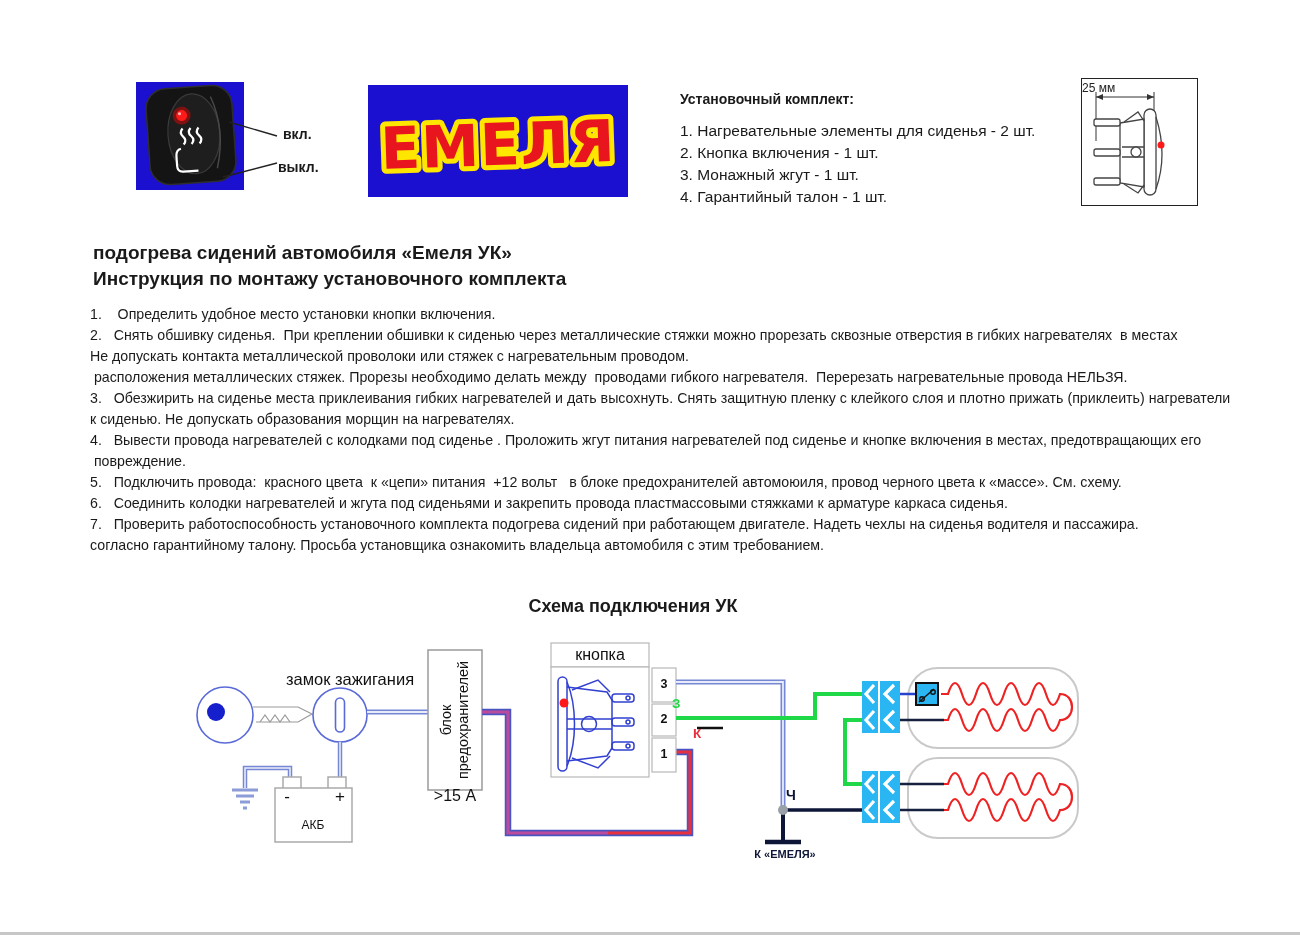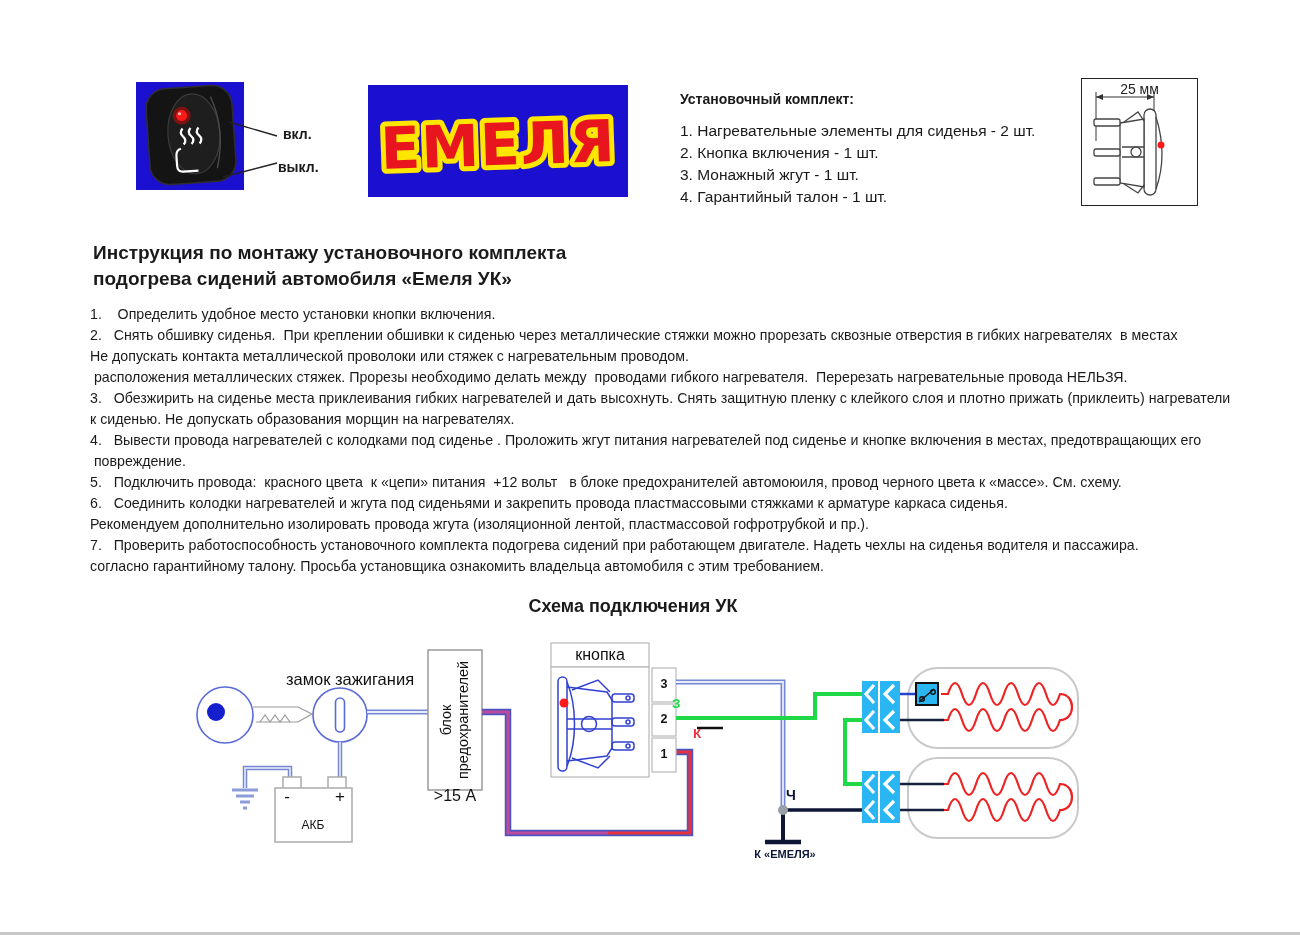--- a/index.html
+++ b/index.html
@@ -10,21 +10,21 @@
 
   
   .switch-photo{left:136px;top:82px;width:108px;height:108px;}
   .callouts{left:215px;top:100px;width:72px;height:92px;}
   .lbl-on{left:283px;top:126px;font-size:14px;font-weight:bold;}
   .lbl-off{left:278px;top:159px;font-size:14px;font-weight:bold;}
   .banner{left:368px;top:85px;width:260px;height:112px;}
   .kit{left:680px;top:88px;width:430px;font-size:15.5px;line-height:22px;}
   .kit-title{font-weight:bold;font-size:14px;margin-bottom:10px;}
   .dim-box{left:1081px;top:78px;width:115px;height:126px;border:1.5px solid #222;background:#fff;}
-  .dim-label{position:absolute;left:0;top:2px;width:100%;text-align:center;font-size:14px;color:#222;}
+  .dim-label{position:absolute;left:0;top:2px;width:100%;font-size:12px;color:#222;}
 
   
   .doc-title{left:93px;top:240px;font-size:19px;font-weight:bold;line-height:26px;}
   .body-text{left:90px;top:304px;width:1140px;font-size:14.2px;line-height:21px;}
   .tline{white-space:pre;}
   .warning{margin-top:8px;}
 
   .schema-title{left:433px;top:596px;width:400px;text-align:center;font-size:18px;font-weight:bold;}
 
   
@@ -112,36 +112,35 @@
         <rect x="12" y="70" width="26" height="7" rx="2"></rect>
         <rect x="12" y="99" width="26" height="7" rx="2"></rect>
         <path d="M42,43 L56,33 L62,42" fill="none"></path>
         <path d="M42,105 L56,114 L62,106" fill="none"></path>
       </g>
       <circle cx="79" cy="66" r="3.5" fill="#ff1a1a"></circle>
     </svg>
   </div>
 
   <div class="abs doc-title">
+    <div>подогрева сидений автомобиля «Емеля УК»</div>
     <div>Инструкция по монтажу установочного комплекта</div>
-    <div>подогрева сидений автомобиля «Емеля УК»</div>
   </div>
 
   <div class="abs body-text">
     <div class="tline">1.    Определить удобное место установки кнопки включения.</div>
     <div class="tline">2.   Снять обшивку сиденья.  При креплении обшивки к сиденью через металлические стяжки можно прорезать сквозные отверстия в гибких нагревателях  в местах</div>
     <div class="tline">Не допускать контакта металлической проволоки или стяжек с нагревательным проводом.</div>
     <div class="tline"> расположения металлических стяжек. Прорезы необходимо делать между  проводами гибкого нагревателя.  Перерезать нагревательные провода НЕЛЬЗЯ.</div>
     <div class="tline">3.   Обезжирить на сиденье места приклеивания гибких нагревателей и дать высохнуть. Снять защитную пленку с клейкого слоя и плотно прижать (приклеить) нагреватели</div>
     <div class="tline">к сиденью. Не допускать образования морщин на нагревателях.</div>
     <div class="tline">4.   Вывести провода нагревателей с колодками под сиденье . Проложить жгут питания нагревателей под сиденье и кнопке включения в местах, предотвращающих его</div>
     <div class="tline"> повреждение.</div>
     <div class="tline">5.   Подключить провода:  красного цвета  к «цепи» питания  +12 вольт   в блоке предохранителей автомоюиля, провод черного цвета к «массе». См. схему.</div>
     <div class="tline">6.   Соединить колодки нагревателей и жгута под сиденьями и закрепить провода пластмассовыми стяжками к арматуре каркаса сиденья.</div>
-    <div class="tline">Рекомендуем дополнительно изолировать провода жгута (изоляционной лентой, пластмассовой гофротрубкой и пр.).</div>
     <div class="tline">7.   Проверить работоспособность установочного комплекта подогрева сидений при работающем двигателе. Надеть чехлы на сиденья водителя и пассажира.</div>
     <div class="tline">согласно гарантийному талону. Просьба установщика ознакомить владельца автомобиля с этим требованием.</div>
   </div>
 
   <div class="abs schema-title">Схема подключения УК</div>
 
   <div class="abs diagram">
     <svg width="960" height="300" viewBox="0 0 960 300">
       <defs>
         <g id="conn-proto" fill="#29b6f2">

